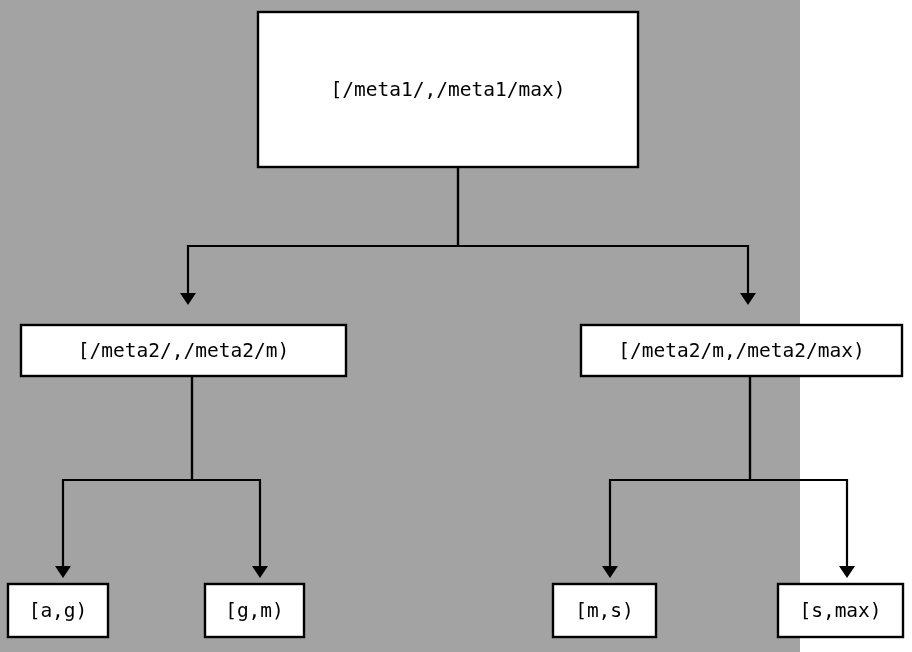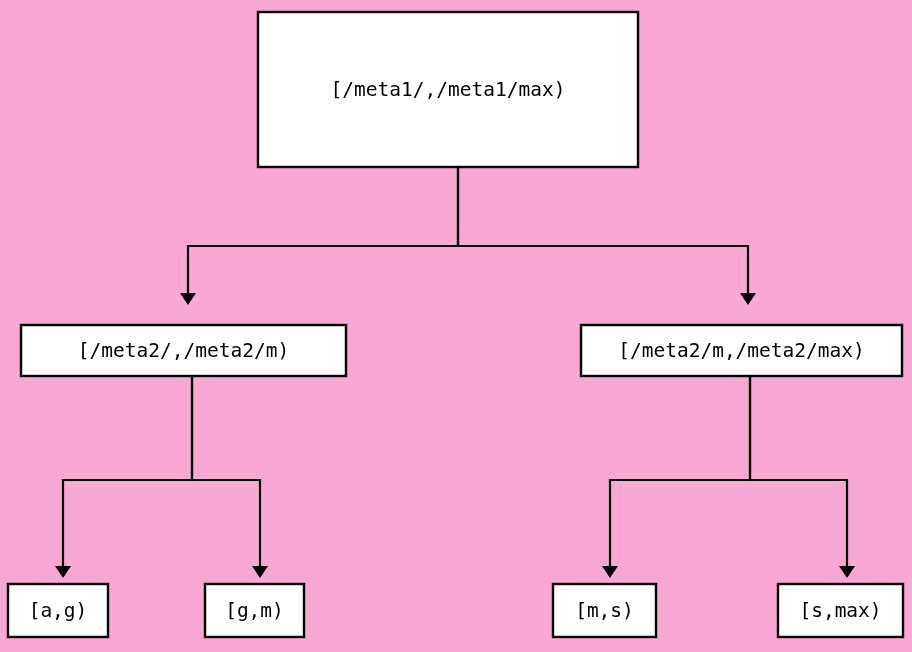--- a/index.html
+++ b/index.html
@@ -9,23 +9,23 @@
     background: #ffffff;
   }
   body {
     width: 912px;
     height: 652px;
     font-family: "DejaVu Sans Mono", "Liberation Mono", monospace;
     overflow: hidden;
   }
   #diagram-root {
     position: relative;
-    width: 912px;
+    width: 800px;
     height: 652px;
-    background: #f9a8d4;
+    background: #a3a3a3;
   }
   svg.tree-canvas {
     display: block;
     width: 912px;
     height: 652px;
   }
   .node-box {
     fill: #ffffff;
     stroke: #000000;
     stroke-width: 2.4;

